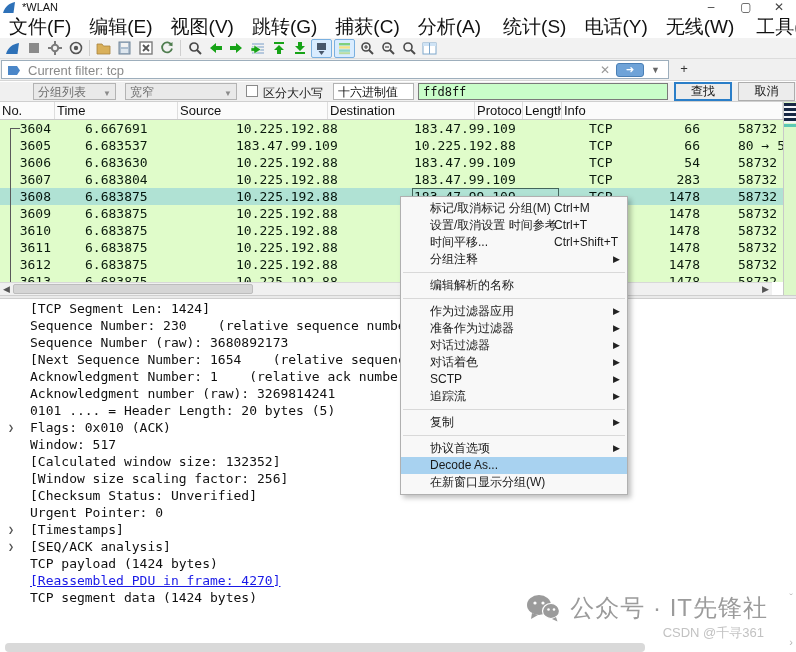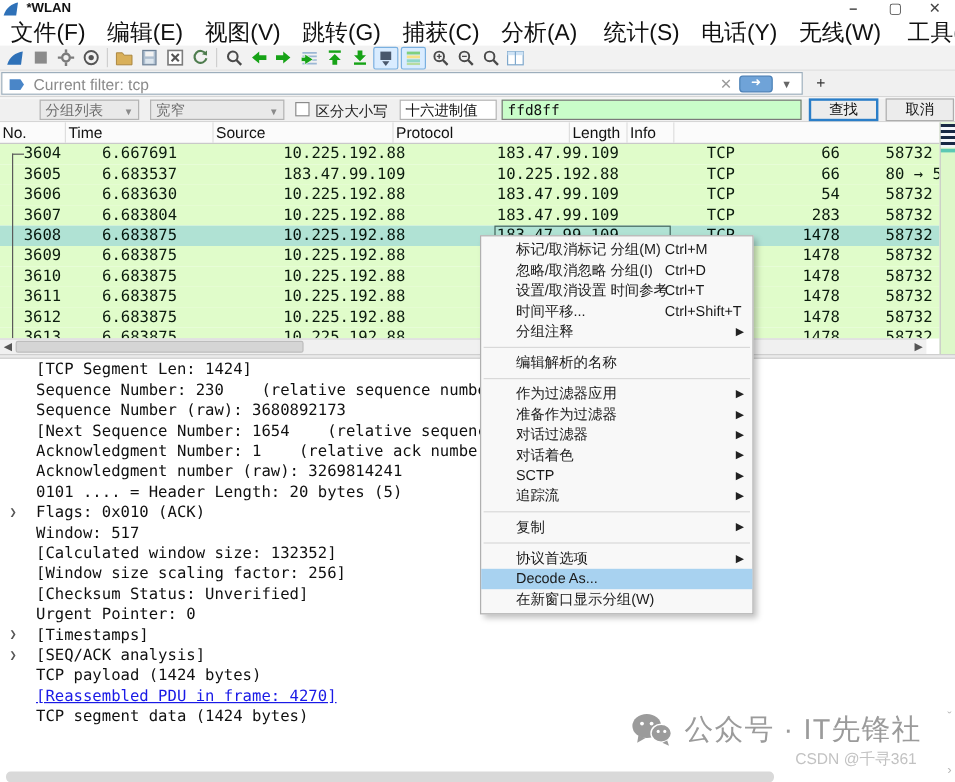--- a/index.html
+++ b/index.html
@@ -1,21 +1,21 @@
 <!DOCTYPE html>
 <html><head>
 <meta charset="utf-8">
 <style>
   * { margin:0; padding:0; box-sizing:border-box; }
   html,body { width:796px; height:652px; background:#fff; overflow:hidden;
               font-family:"Liberation Sans","DejaVu Sans",sans-serif; }
   .window { position:relative; width:796px; height:652px; background:#fff; overflow:hidden; }
 
   
-  .titlebar { position:absolute; left:0; top:0; width:100%; height:16px; background:#fff;font-weight:bold; }
+  .titlebar { position:absolute; left:0; top:0; width:100%; height:16px; background:#fff; }
   .titlebar .app-ico { position:absolute; left:2px; top:1px; }
   .titlebar .title { position:absolute; left:22px; top:1px; font-size:11px; color:#111; }
   .win-btn { position:absolute; top:0; width:30px; height:15px; text-align:center;
              font-size:12px; color:#444; line-height:14px; }
   .btn-min { right:70px; } .btn-max { right:35px; } .btn-close { right:2px; }
 
   
   .menubar { position:absolute; left:0; top:16px; width:100%; height:22px; background:#fff;
              display:flex; align-items:center; font-size:19px; color:#111; }
   .menu-item { padding:2px 9px; white-space:nowrap; }
@@ -322,20 +322,21 @@
     <input class="find-input" value="ffd8ff" style="">
     <span class="btn btn-find">查找</span>
     <span class="btn btn-cancel">取消</span>
   </div>
 
   <div class="packet-list">
     <div class="pl-header pl-grid" id="pl-header">
         <div class="hcell">No.</div>
         <div class="hcell">Time</div>
         <div class="hcell">Source</div>
+        <div class="hcell">Destination</div>
         <div class="hcell">Protocol</div>
         <div class="hcell">Length</div>
         <div class="hcell">Info</div>
       </div>
     <div class="pl-rows" id="pl-rows">
         <div class="pl-row pl-grid">
           <div class="cell c-no">3604</div>
           <div class="cell c-time">6.667691</div>
           <div class="cell c-src">10.225.192.88</div>
           <div class="cell c-dst">183.47.99.109</div>
@@ -455,21 +456,20 @@
       <div class="dl"><span class="dl-text">Urgent Pointer: 0</span></div>
       <div class="dl"><span class="exp">❯</span><span class="dl-text">[Timestamps]</span></div>
       <div class="dl"><span class="exp">❯</span><span class="dl-text">[SEQ/ACK analysis]</span></div>
       <div class="dl"><span class="dl-text">TCP payload (1424 bytes)</span></div>
       <div class="dl link-line"><span class="dl-text">[Reassembled PDU in frame: 4270]</span></div>
       <div class="dl"><span class="dl-text">TCP segment data (1424 bytes)</span></div>
     </div>
 
   <div class="ctx-menu" id="ctx-menu">
       <div class="ctx-item"><span>标记/取消标记 分组(M)</span><span class="ctx-short">Ctrl+M</span></div>
-      <div class="ctx-item"><span>忽略/取消忽略 分组(I)</span><span class="ctx-short">Ctrl+D</span></div>
       <div class="ctx-item"><span>设置/取消设置 时间参考</span><span class="ctx-short">Ctrl+T</span></div>
       <div class="ctx-item"><span>时间平移...</span><span class="ctx-short">Ctrl+Shift+T</span></div>
       <div class="ctx-item"><span>分组注释</span><span class="ctx-arrow">▶</span></div>
       <div class="ctx-sep"></div>
       <div class="ctx-item"><span>编辑解析的名称</span></div>
       <div class="ctx-sep"></div>
       <div class="ctx-item"><span>作为过滤器应用</span><span class="ctx-arrow">▶</span></div>
       <div class="ctx-item"><span>准备作为过滤器</span><span class="ctx-arrow">▶</span></div>
       <div class="ctx-item"><span>对话过滤器</span><span class="ctx-arrow">▶</span></div>
       <div class="ctx-item"><span>对话着色</span><span class="ctx-arrow">▶</span></div>

